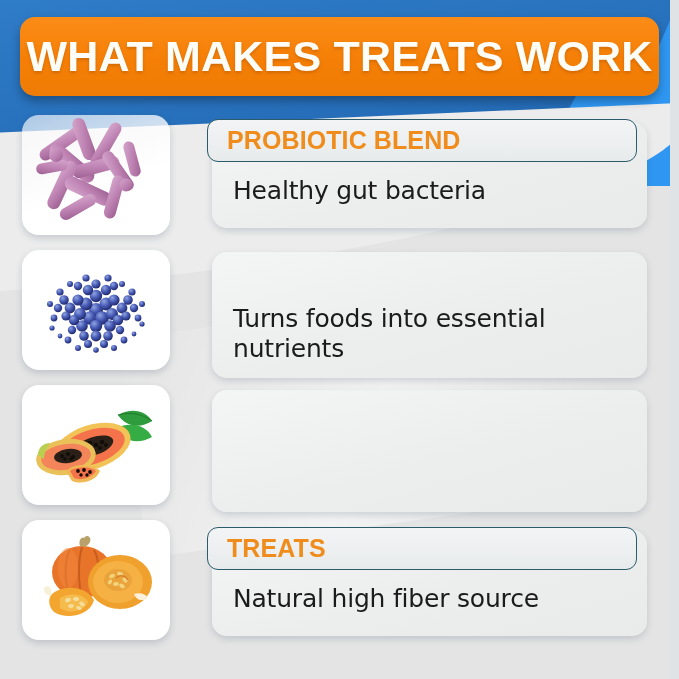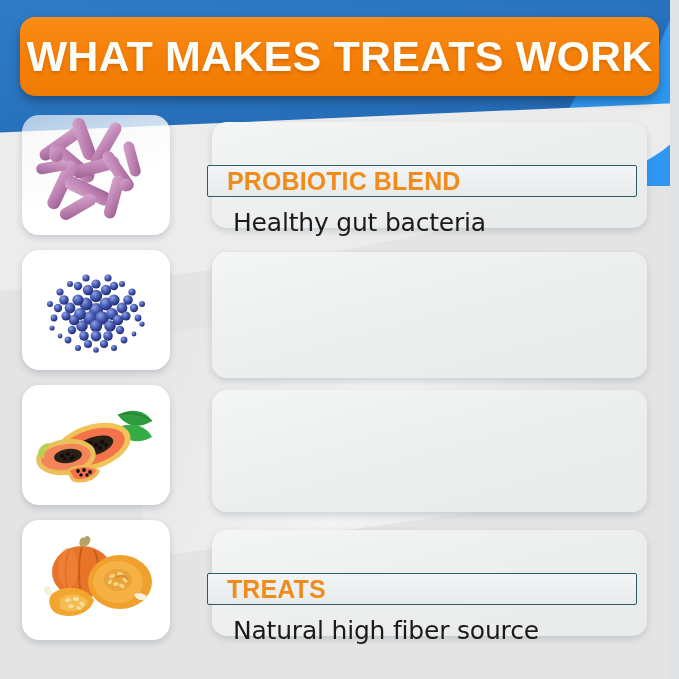--- a/index.html
+++ b/index.html
@@ -81,45 +81,43 @@
     background:linear-gradient(160deg,rgba(255,255,255,.62) 0%,rgba(255,255,255,.82) 42%,#ffffff 58%,#ffffff 100%);
   }
   .icon-svg{position:absolute;left:0;top:0;width:148px;height:120px;}
   .text-card{
     position:absolute;left:212px;width:435px;
     background:linear-gradient(165deg,#f4f5f5 0%,#eceeee 55%,#e9ebeb 100%);
     border-radius:15px;
     box-shadow:0 3px 7px rgba(40,60,90,.18);
   }
   .head-pill{
-    position:absolute;left:-5px;top:-3px;width:430px;height:32px;
+    position:absolute;left:-5px;top:-3px;width:430px;height:43px;
     background:linear-gradient(180deg,#f2f4f5 0%,#e8ebec 100%);
     border:1.4px solid #2c5c6b;
-    border-radius:2px;
+    border-radius:11px;
     display:flex;align-items:center;
     box-sizing:border-box;
-    margin-top:46px;
   }
   .head-text{
     margin-left:19px;
     color:#f08c1b;
     font-family:"Liberation Sans", sans-serif;
     font-weight:bold;
     font-size:25px;
     letter-spacing:.1px;
     white-space:nowrap;
   }
   .body-text{
     position:absolute;left:21px;
     color:#1b1b1b;
     font-family:"DejaVu Sans", sans-serif;
     font-size:25px;
     line-height:30px;
     letter-spacing:-.2px;
-    margin-top:32px;
   }
 </style>
 </head>
 <body>
 
 <div id="poster">
 
   <div class="bg-darkblue"></div>
   <div class="bg-brightblue"></div>
   <div class="bg-brightblue2"></div>
@@ -255,20 +253,21 @@
           <circle cx="100" cy="34" r="3"></circle>
             <circle cx="120" cy="74" r="2.6"></circle>
             <circle cx="30" cy="78" r="2.6"></circle>
           <circle cx="74" cy="100" r="2.8"></circle>
             <circle cx="112" cy="84" r="2.4"></circle>
             <circle cx="38" cy="86" r="2.4"></circle>
         </g>
       </svg>
     </div>
     <div class="text-card" style="top:252px;height:126px;">
+      <div class="body-text" style="top:52px;width:410px;">Turns foods into essential nutrients</div>
     </div>
   </div>
 
   <div class="row">
     <div class="icon-tile" style="top:385px;">
       <svg class="icon-svg" viewBox="0 0 148 120">
         <g>
           <path d="M96 30 C110 22 124 26 130 36 C118 44 104 42 96 30 Z" fill="#2e9b3c"></path>
           <path d="M92 44 C108 36 124 40 130 52 C116 60 100 56 92 44 Z" fill="#35ad44"></path>
           <path d="M96 30 C110 26 122 30 130 36" stroke="#1f7a2b" stroke-width="1" fill="none"></path>

